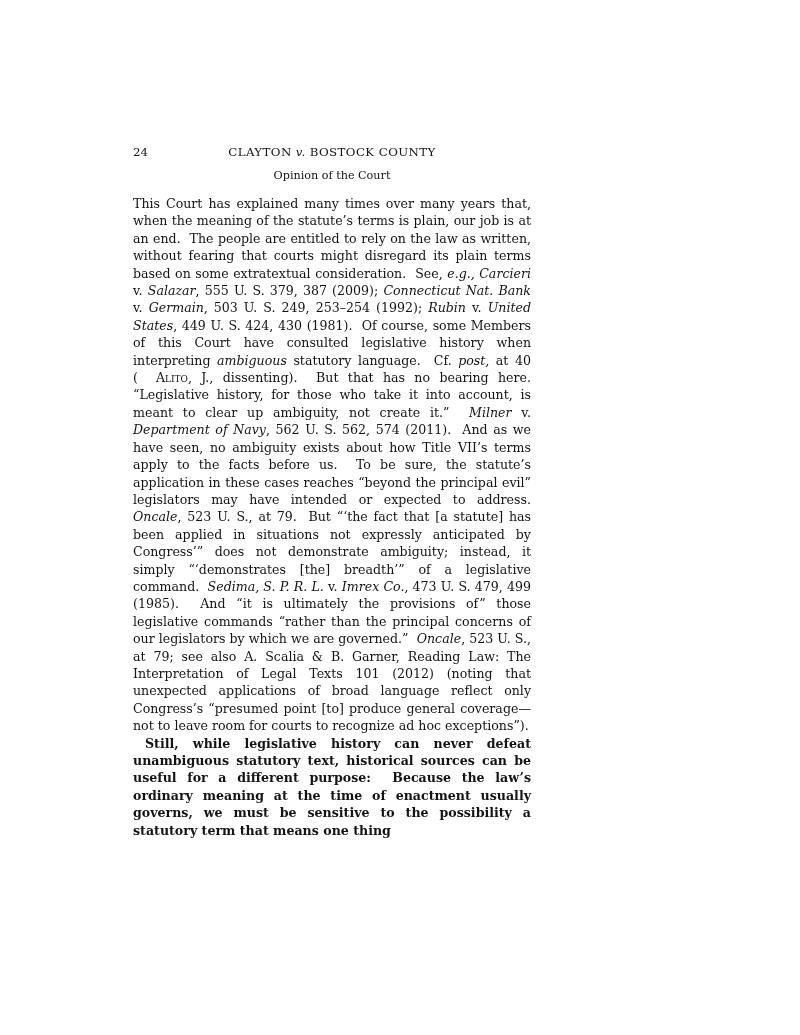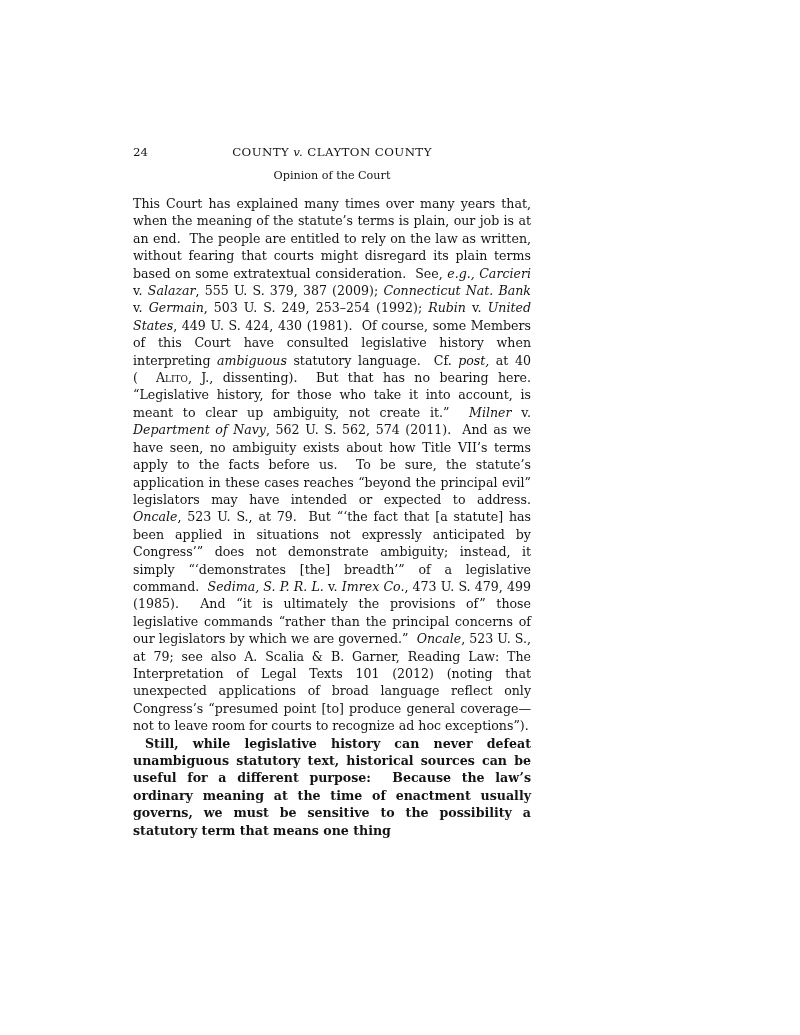--- a/index.html
+++ b/index.html
@@ -49,21 +49,21 @@
   .sc { font-variant: small-caps; margin-left: 18px; }
 </style>
 </head>
 <body>
 
 <div class="page">
   <div class="content">
 
     <div class="running-head">
       <span class="page-number">24</span>
-      <span><span class="">COUNTY </span><span class="it">v.</span><span class=""> CLAYTON COUNTY</span></span>
+      <span><span class="">CLAYTON </span><span class="it">v.</span><span class=""> BOSTOCK COUNTY</span></span>
     </div>
 
     <div class="section-heading">Opinion of the Court</div>
 
     <div class="body-text">
         <p class="para"><span class="">This Court has explained many times over many years that, when the meaning of the statute’s terms is plain, our job is at an end.  The people are entitled to rely on the law as written, without fearing that courts might disregard its plain terms based on some extratextual consideration.  See, </span><span class="it">e.g., Carcieri</span><span class=""> v. </span><span class="it">Salazar</span><span class="">, 555 U. S. 379, 387 (2009); </span><span class="it">Connecticut Nat. Bank</span><span class=""> v. </span><span class="it">Germain</span><span class="">, 503 U. S. 249, 253–254 (1992); </span><span class="it">Rubin</span><span class=""> v. </span><span class="it">United States</span><span class="">, 449 U. S. 424, 430 (1981).  Of course, some Members of this Court have consulted legislative history when interpreting </span><span class="it">ambiguous</span><span class=""> statutory language.  Cf. </span><span class="it">post,</span><span class=""> at 40 (</span><span class="sc">Alito</span><span class="">, J., dissenting).  But that has no bearing here.  “Legislative history, for those who take it into account, is meant to clear up ambiguity, not create it.”  </span><span class="it">Milner</span><span class=""> v. </span><span class="it">Department of Navy</span><span class="">, 562 U. S. 562, 574 (2011).  And as we have seen, no ambiguity exists about how Title VII’s terms apply to the facts before us.  To be sure, the statute’s application in these cases reaches “beyond the principal evil” legislators may have intended or expected to address.  </span><span class="it">Oncale</span><span class="">, 523 U. S., at 79.  But “‘the fact that [a statute] has been applied in situations not expressly anticipated by Congress’” does not demonstrate ambiguity; instead, it simply “‘demonstrates [the] breadth’” of a legislative command.  </span><span class="it">Sedima, S. P. R. L.</span><span class=""> v. </span><span class="it">Imrex Co.</span><span class="">, 473 U. S. 479, 499 (1985).  And “it is ultimately the provisions of” those legislative commands “rather than the principal concerns of our legislators by which we are governed.”  </span><span class="it">Oncale</span><span class="">, 523 U. S., at 79; see also A. Scalia &amp; B. Garner, Reading Law: The Interpretation of Legal Texts 101 (2012) (noting that unexpected applications of broad language reflect only Congress’s “presumed point [to] produce general coverage—not to leave room for courts to recognize ad hoc exceptions”).</span></p>
         <p class="para indent"><span class="">Still, while legislative history can never defeat unambiguous statutory text, historical sources can be useful for a different purpose:  Because the law’s ordinary meaning at the time of enactment usually governs, we must be sensitive to the possibility a statutory term that means one thing</span></p>
       </div>
 
   </div>

